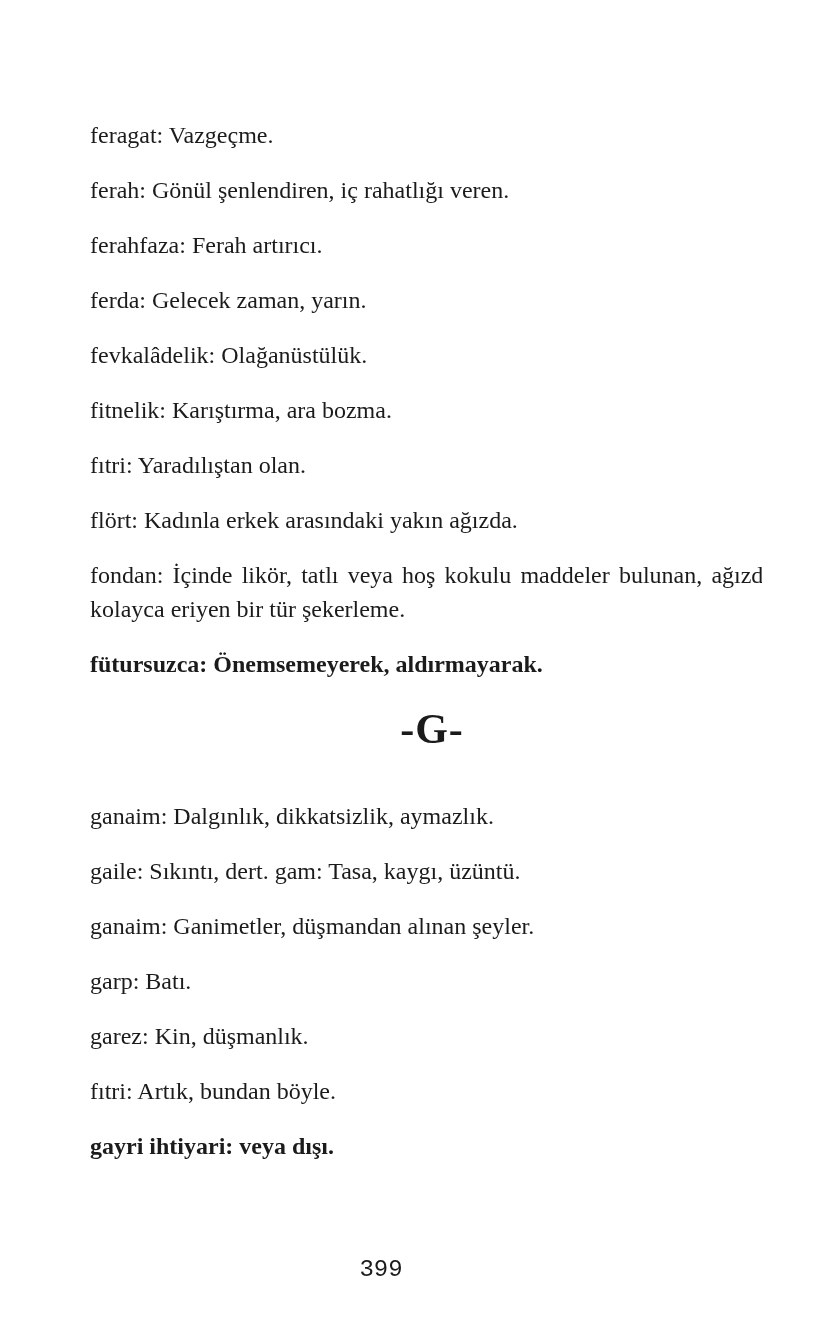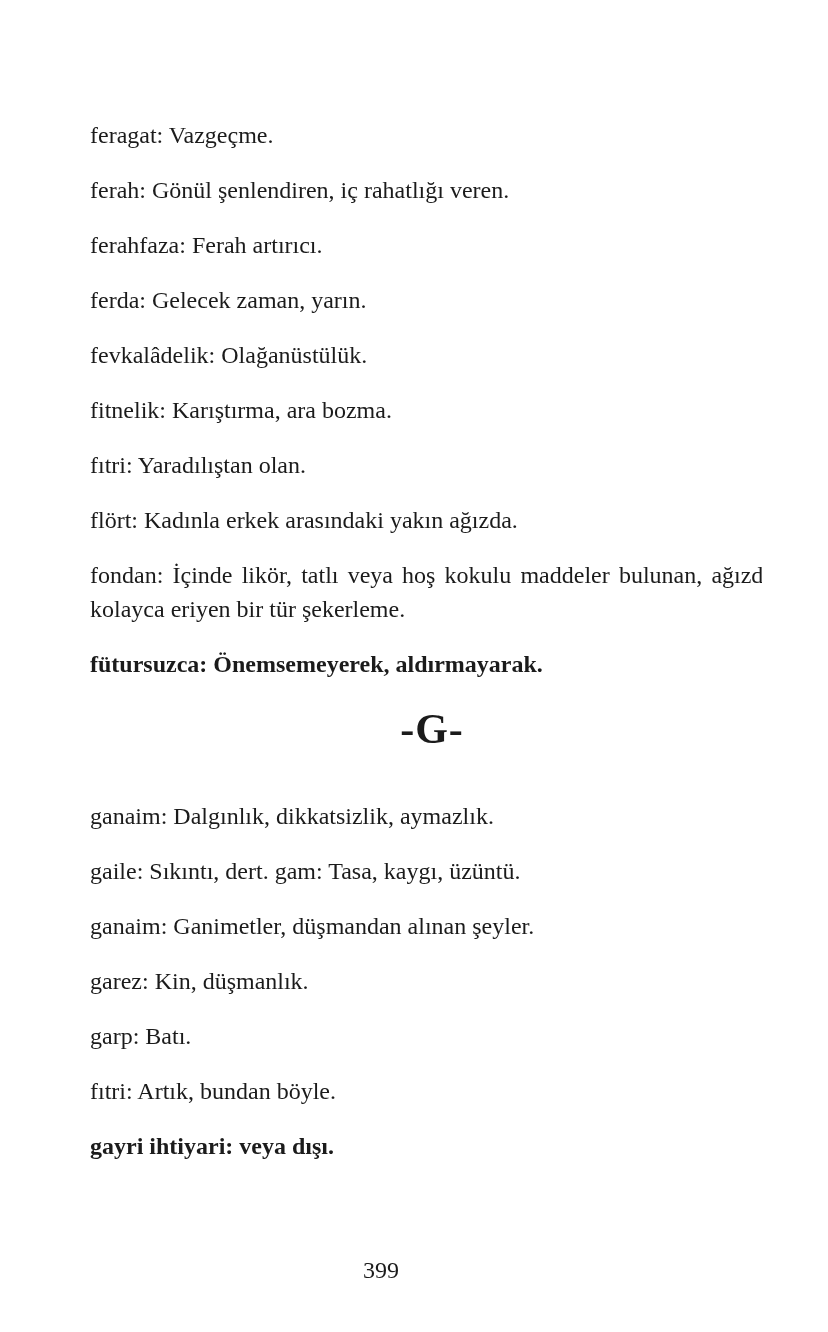--- a/index.html
+++ b/index.html
@@ -39,21 +39,21 @@
     text-align: center;
     margin: 24px 0 46px 0;
     letter-spacing: 1px;
   }
   .page-number {
     position: absolute;
     left: 0;
     top: 1256px;
     width: 100%;
     text-align: center;
-    font-family: Liberation Serif, serif;
+    font-family: Liberation Mono, monospace;
     font-size: 24px;
     line-height: 28px;
     color: #1b1b1b;
   }
 </style>
 </head>
 <body>
 
 <div class="page">
   <div class="content">
@@ -67,20 +67,20 @@
         <p class="entry"><span>fıtri</span><span>: </span><span>Yaradılıştan olan.</span></p>
         <p class="entry"><span>flört</span><span>: </span><span>Kadınla erkek arasındaki yakın ağızda.</span></p>
         <p class="entry"><span>fondan</span><span>: </span><span>İçinde likör, tatlı veya hoş kokulu maddeler bulunan, ağızda kolayca eriyen bir tür şekerleme.</span></p>
         <p class="entry"><span>fütursuzca</span><span>: </span><span>Önemsemeyerek, aldırmayarak.</span></p>
       </div>
     <h2 class="section-header">-G-</h2>
     <div>
         <p class="entry"><span>ganaim</span><span>: </span><span>Dalgınlık, dikkatsizlik, aymazlık.</span></p>
         <p class="entry"><span>gaile</span><span>: </span><span>Sıkıntı, dert. gam: Tasa, kaygı, üzüntü.</span></p>
         <p class="entry"><span>ganaim</span><span>: </span><span>Ganimetler, düşmandan alınan şeyler.</span></p>
+        <p class="entry"><span>garp</span><span>: </span><span>Batı.</span></p>
         <p class="entry"><span>garez</span><span>: </span><span>Kin, düşmanlık.</span></p>
-        <p class="entry"><span>garp</span><span>: </span><span>Batı.</span></p>
         <p class="entry"><span>fıtri</span><span>: </span><span>Artık, bundan böyle.</span></p>
         <p class="entry"><span>gayri ihtiyari</span><span>: </span><span>veya dışı.</span></p>
       </div>
   </div>
   <div class="page-number">399</div>
 </div>
 
 </body></html>

